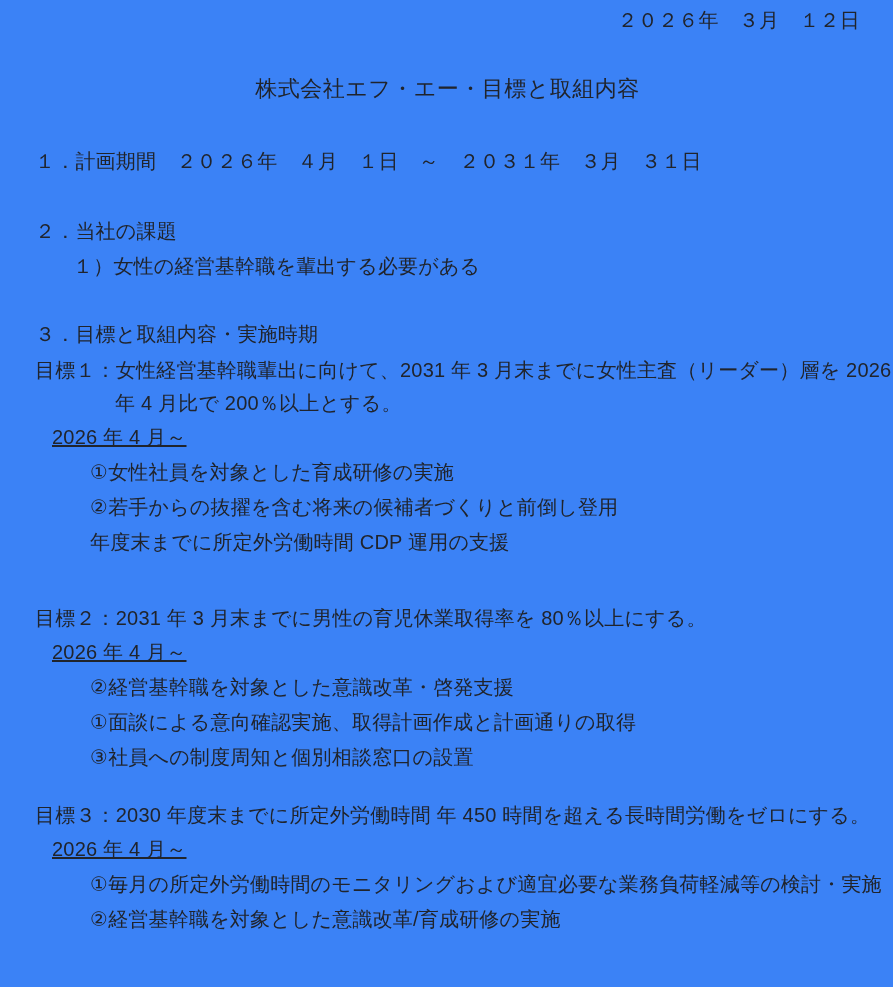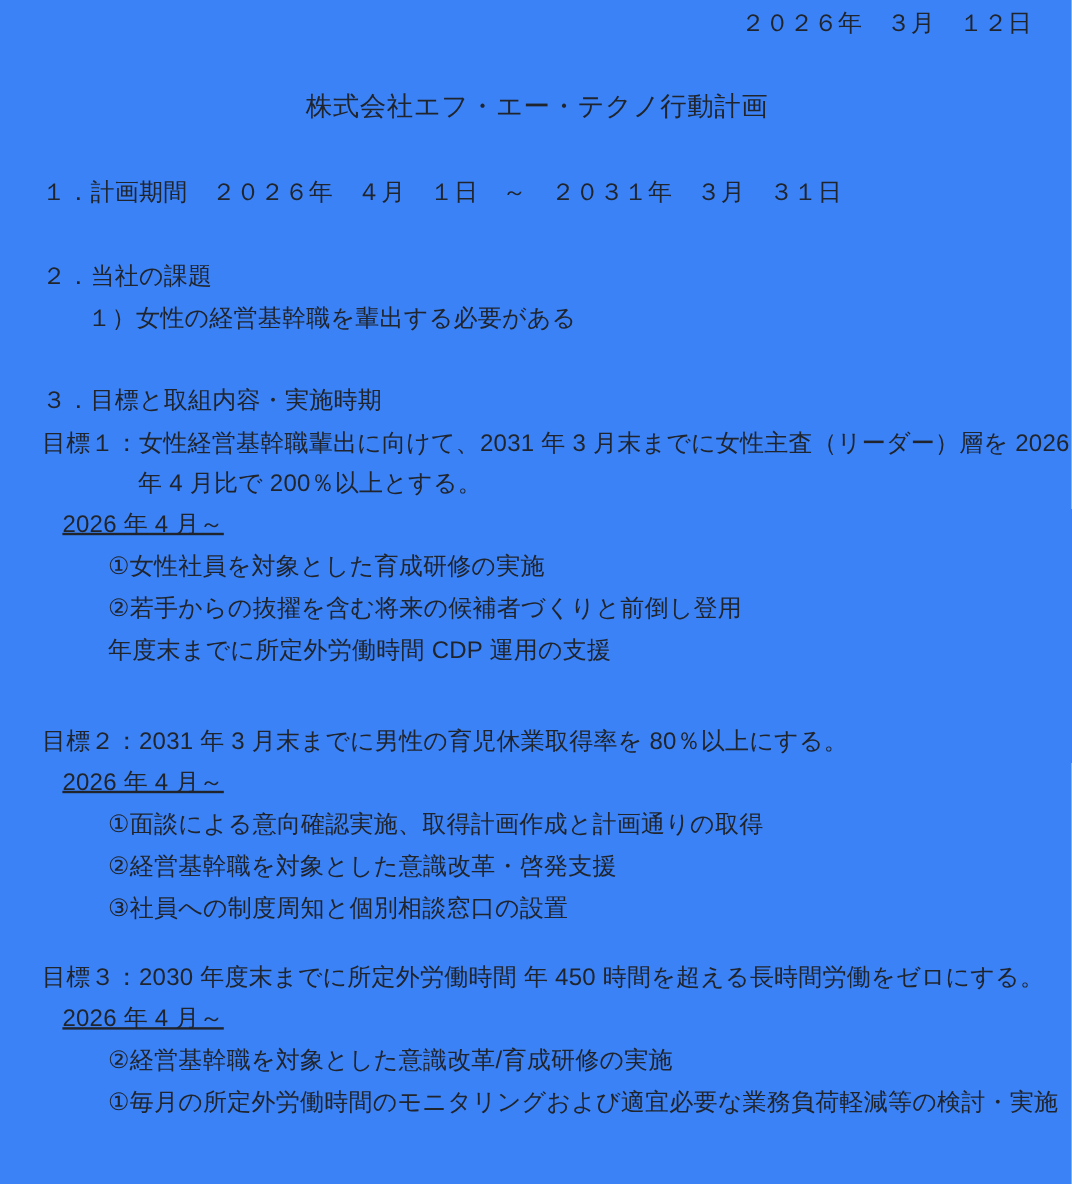--- a/index.html
+++ b/index.html
@@ -49,46 +49,46 @@
   .gap-goal2  { margin-top: 54px; }
   .gap-goal3  { margin-top: 36px; }
 </style>
 </head>
 <body>
 
 <div class="page">
 
   <div class="line date-line">２０２６年　３月　１２日</div>
 
-  <div class="line doc-title">株式会社エフ・エー・テクノ行動計画</div>
+  <div class="line doc-title">株式会社エフ・エー・目標と取組内容</div>
 
   <div class="line sec1">１．計画期間　２０２６年　４月　１日　～　２０３１年　３月　３１日</div>
 
   <div class="line sec2-head">２．当社の課題</div>
   <div class="line sec2-item">１）女性の経営基幹職を輩出する必要がある</div>
 
   <div class="line sec3-head">３．目標と取組内容・実施時期</div>
 
   <div>
     <div class="line goal-title">目標１：女性経営基幹職輩出に向けて、2031 年 3 月末までに女性主査（リーダー）層を 2026</div>
     <div class="line goal-cont">年 4 月比で 200％以上とする。</div>
     <div class="line goal-period">2026 年 4 月～</div>
     <div class="line goal-measure">①女性社員を対象とした育成研修の実施</div>
     <div class="line goal-measure">②若手からの抜擢を含む将来の候補者づくりと前倒し登用</div>
     <div class="line goal-measure">年度末までに所定外労働時間 CDP 運用の支援</div>
   </div>
 
   <div>
     <div class="line goal-title gap-goal2">目標２：2031 年 3 月末までに男性の育児休業取得率を 80％以上にする。</div>
     <div class="line goal-period">2026 年 4 月～</div>
+    <div class="line goal-measure">②経営基幹職を対象とした意識改革・啓発支援</div>
     <div class="line goal-measure">①面談による意向確認実施、取得計画作成と計画通りの取得</div>
-    <div class="line goal-measure">②経営基幹職を対象とした意識改革・啓発支援</div>
     <div class="line goal-measure">③社員への制度周知と個別相談窓口の設置</div>
   </div>
 
   <div>
     <div class="line goal-title gap-goal3">目標３：2030 年度末までに所定外労働時間 年 450 時間を超える長時間労働をゼロにする。</div>
     <div class="line goal-period">2026 年 4 月～</div>
+    <div class="line goal-measure">①毎月の所定外労働時間のモニタリングおよび適宜必要な業務負荷軽減等の検討・実施</div>
     <div class="line goal-measure">②経営基幹職を対象とした意識改革/育成研修の実施</div>
-    <div class="line goal-measure">①毎月の所定外労働時間のモニタリングおよび適宜必要な業務負荷軽減等の検討・実施</div>
   </div>
 
 </div>
 
 </body></html>

